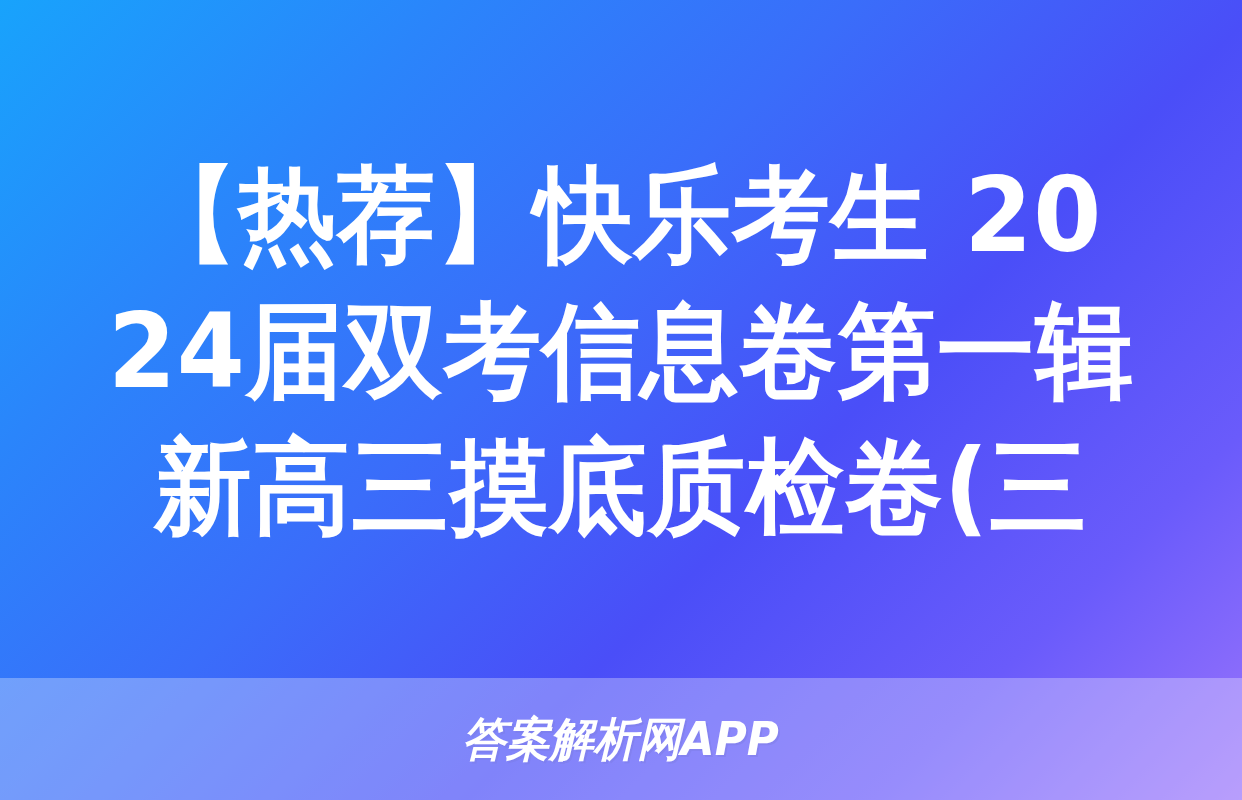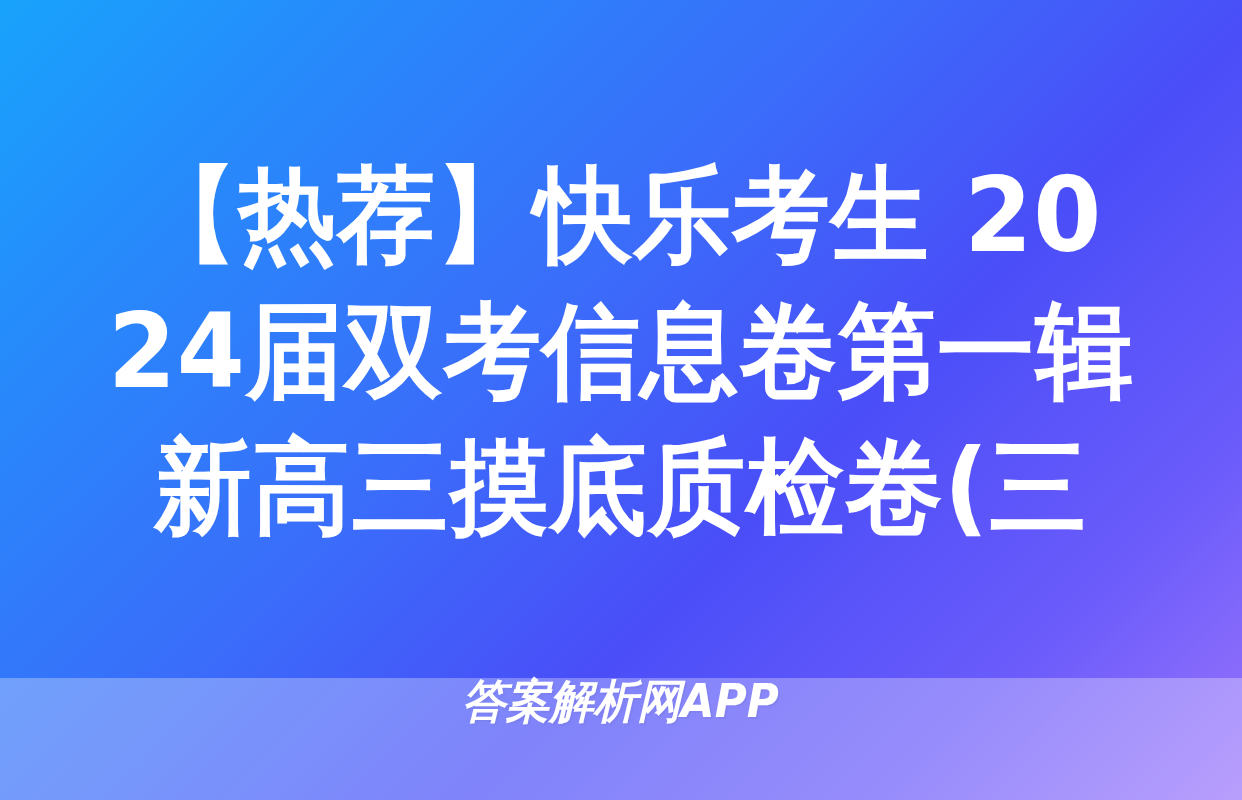--- a/index.html
+++ b/index.html
@@ -60,20 +60,21 @@
 
   
   .watermark-band {
     position: absolute;
     left: 0;
     top: 678px;
     width: 1242px;
     height: 122px;
     background: rgba(255, 255, 255, 0.30);
     display: flex;
+    align-items: center;
     justify-content: center;
   }
 
   .watermark-text {
     color: #ffffff;
     font-family: "DejaVu Sans", "Liberation Sans", sans-serif;
     font-weight: 700;
     font-style: italic;
     font-size: 46px;
     letter-spacing: 0px;

